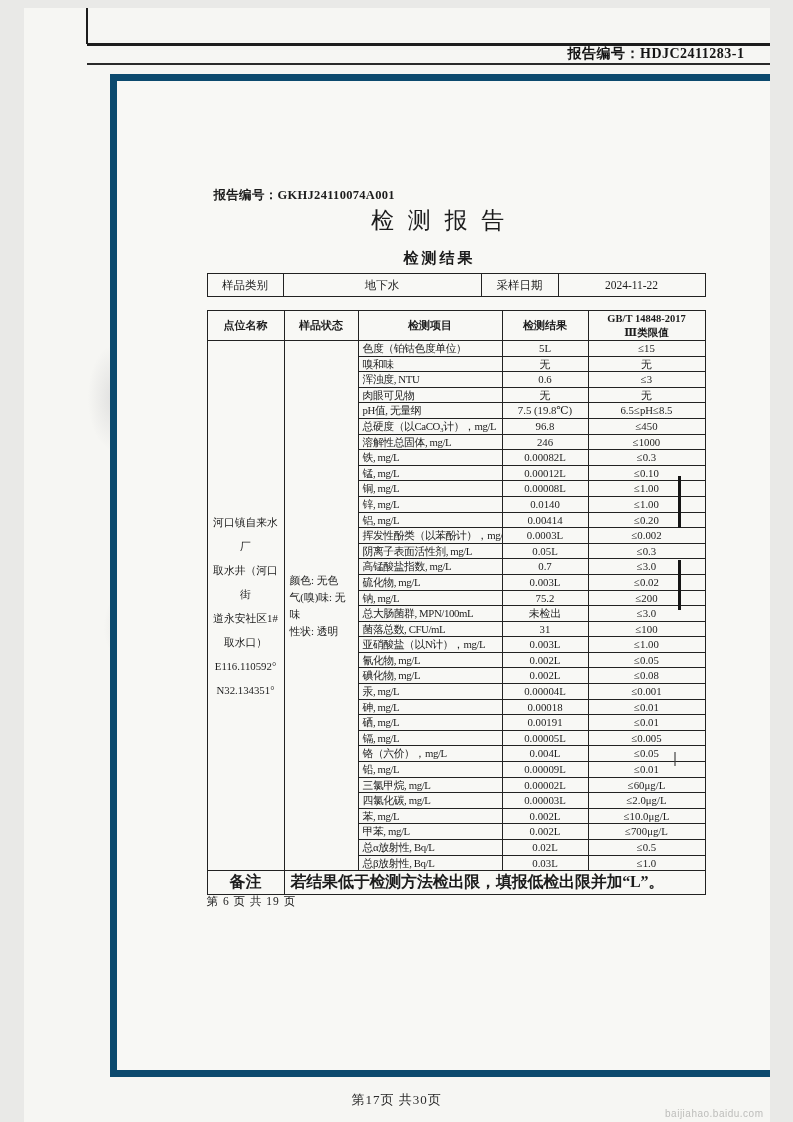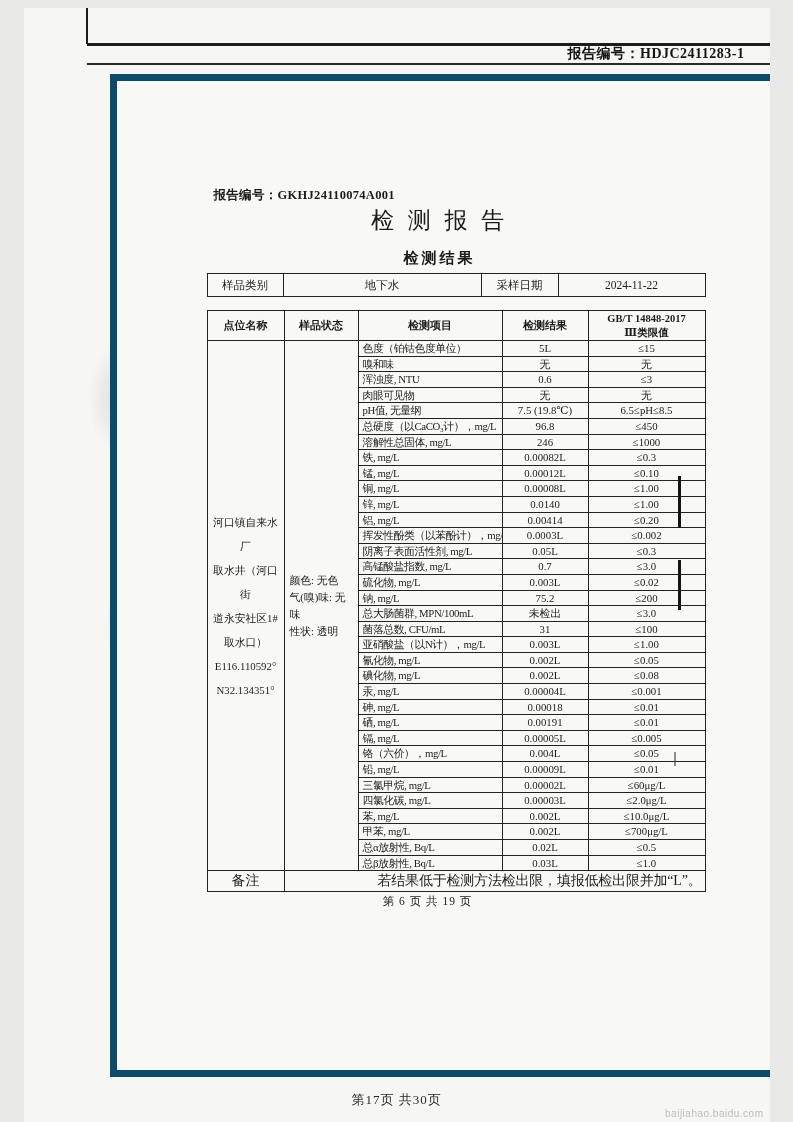--- a/index.html
+++ b/index.html
@@ -26,25 +26,25 @@
   .info-table td { border:1px solid #222; height:20px; font-size:11.5px; text-align:center; padding:1px 2px; }
 
   .results { position:absolute; left:90px; top:229px; width:498px; border:1.5px solid #161616; }
   .results th, .results td { border:1px solid #222; }
   .results th { font-size:11px; font-weight:bold; height:29px; padding:0 2px; text-align:center; }
   .results th.pre { white-space:pre-line; font-size:10.5px; line-height:1.3; font-weight:bold; }
   .results tbody td { font-size:10.8px; height:12.6px; line-height:12.6px; padding:1px 2px; text-align:center; overflow:hidden; }
   .results .item-cell { text-align:left; padding-left:4px; white-space:nowrap; letter-spacing:-0.4px; }
   .results .site-cell { white-space:pre-line; font-size:10.8px; line-height:24px; text-align:center; padding:2px; }
   .results .state-cell { white-space:pre-line; font-size:10.8px; line-height:17px; text-align:left; padding-left:5px; }
-  .results tfoot td { font-size:14px; height:15px; padding:1px 3px; }
+  .results tfoot td { font-size:16px; height:15px; padding:1px 3px;font-weight:bold; }
   .results .remark-label { text-align:center; }
-  .results .remark-text { text-align:right; padding-left:6px; letter-spacing:-0.2px; }
-
-  .page-note { position:absolute; top:813px; left:90px; width:498px; box-sizing:border-box; text-align:center; padding-right:56px; font-size:11.5px; letter-spacing:1px; }
+  .results .remark-text { text-align:left; padding-left:6px; letter-spacing:-0.2px; }
+
+  .page-note { position:absolute; top:813px; left:90px; width:498px; box-sizing:border-box; text-align:left; padding-right:56px; font-size:11.5px; letter-spacing:1px; }
 
   .bottom-page { position:absolute; left:0; top:1083px; width:100%; text-align:center; font-size:13px; letter-spacing:1px; color:#2b2b2b; }
   .corner-wm { position:absolute; right:6px; top:1100px; font-size:10px; color:#bdbdbb; font-family:"Liberation Sans","DejaVu Sans",sans-serif; letter-spacing:0.5px; }
 
   
   .edge-line-1 { position:absolute; left:755px; top:86px; width:2px; height:1036px; background:#2e2e2e; opacity:.8; }
   .edge-line-2 { position:absolute; left:764px; top:150px; width:1px; height:972px; background:#2e2e2e; opacity:.4; }
   .stroke { position:absolute; background:#151515; }
   .stroke-1 { left:654px; top:468px; width:3px; height:52px; }
   .stroke-2 { left:654px; top:552px; width:3px; height:50px; }

